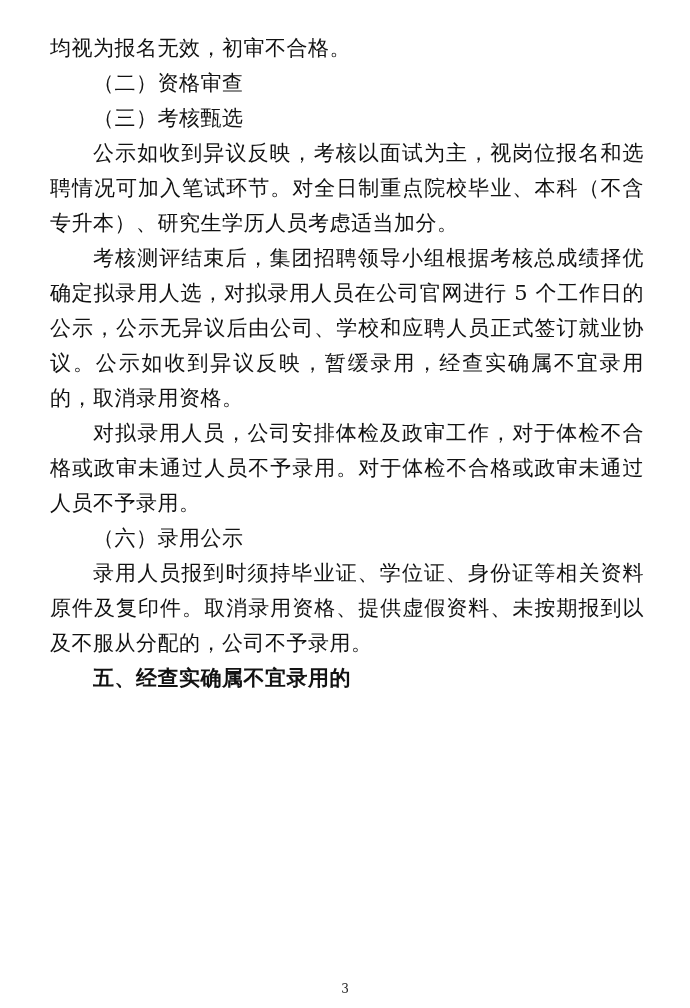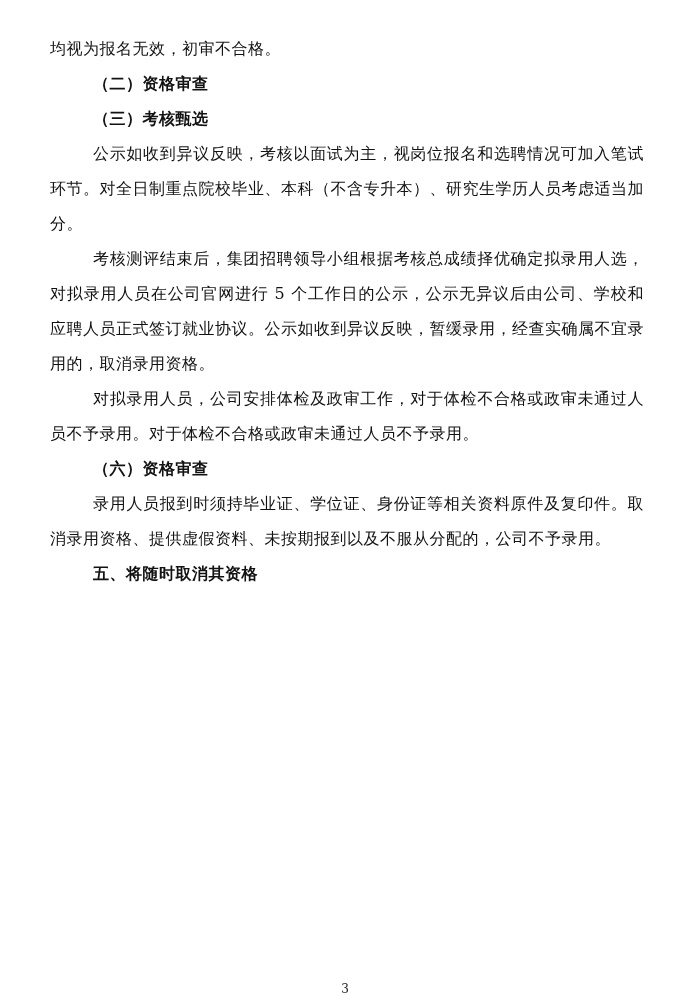--- a/index.html
+++ b/index.html
@@ -18,36 +18,36 @@
     box-sizing: border-box;
   }
   .content {
     position: absolute;
     top: 31px;
     left: 50px;
     width: 594px;
   }
   .content p {
     margin: 0;
-    font-size: 16px;
+    font-size: 21px;
     line-height: 35px;
     letter-spacing: 0.5px;
     text-align: justify;
     text-justify: inter-ideograph;
     word-break: break-all;
   }
   .continuation {
     text-indent: 0;
   }
   .para {
     text-indent: 43px;
   }
   .heading-sub {
     text-indent: 43px;
-    font-weight: bold;
+    font-weight: normal;
   }
   .heading-major {
     text-indent: 43px;
     font-weight: bold;
     font-family: "DejaVu Sans", sans-serif;
     letter-spacing: 1px;
   }
   .page-number {
     position: absolute;
     bottom: 12px;
@@ -64,18 +64,18 @@
 <body>
 
 <div class="page">
   <div class="content">
     <p class="continuation">均视为报名无效，初审不合格。</p>
     <p class="heading-sub">（二）资格审查</p>
     <p class="heading-sub">（三）考核甄选</p>
     <p class="para">公示如收到异议反映，考核以面试为主，视岗位报名和选聘情况可加入笔试环节。对全日制重点院校毕业、本科（不含专升本）、研究生学历人员考虑适当加分。</p>
     <p class="para">考核测评结束后，集团招聘领导小组根据考核总成绩择优确定拟录用人选，对拟录用人员在公司官网进行 5 个工作日的公示，公示无异议后由公司、学校和应聘人员正式签订就业协议。公示如收到异议反映，暂缓录用，经查实确属不宜录用的，取消录用资格。</p>
     <p class="para">对拟录用人员，公司安排体检及政审工作，对于体检不合格或政审未通过人员不予录用。对于体检不合格或政审未通过人员不予录用。</p>
-    <p class="heading-sub">（六）资格审查</p>
+    <p class="heading-sub">（六）录用公示</p>
     <p class="para">录用人员报到时须持毕业证、学位证、身份证等相关资料原件及复印件。取消录用资格、提供虚假资料、未按期报到以及不服从分配的，公司不予录用。</p>
-    <p class="heading-major">五、将随时取消其资格</p>
+    <p class="heading-major">五、经查实确属不宜录用的</p>
   </div>
   <div class="page-number">3</div>
 </div>
 
 </body></html>

